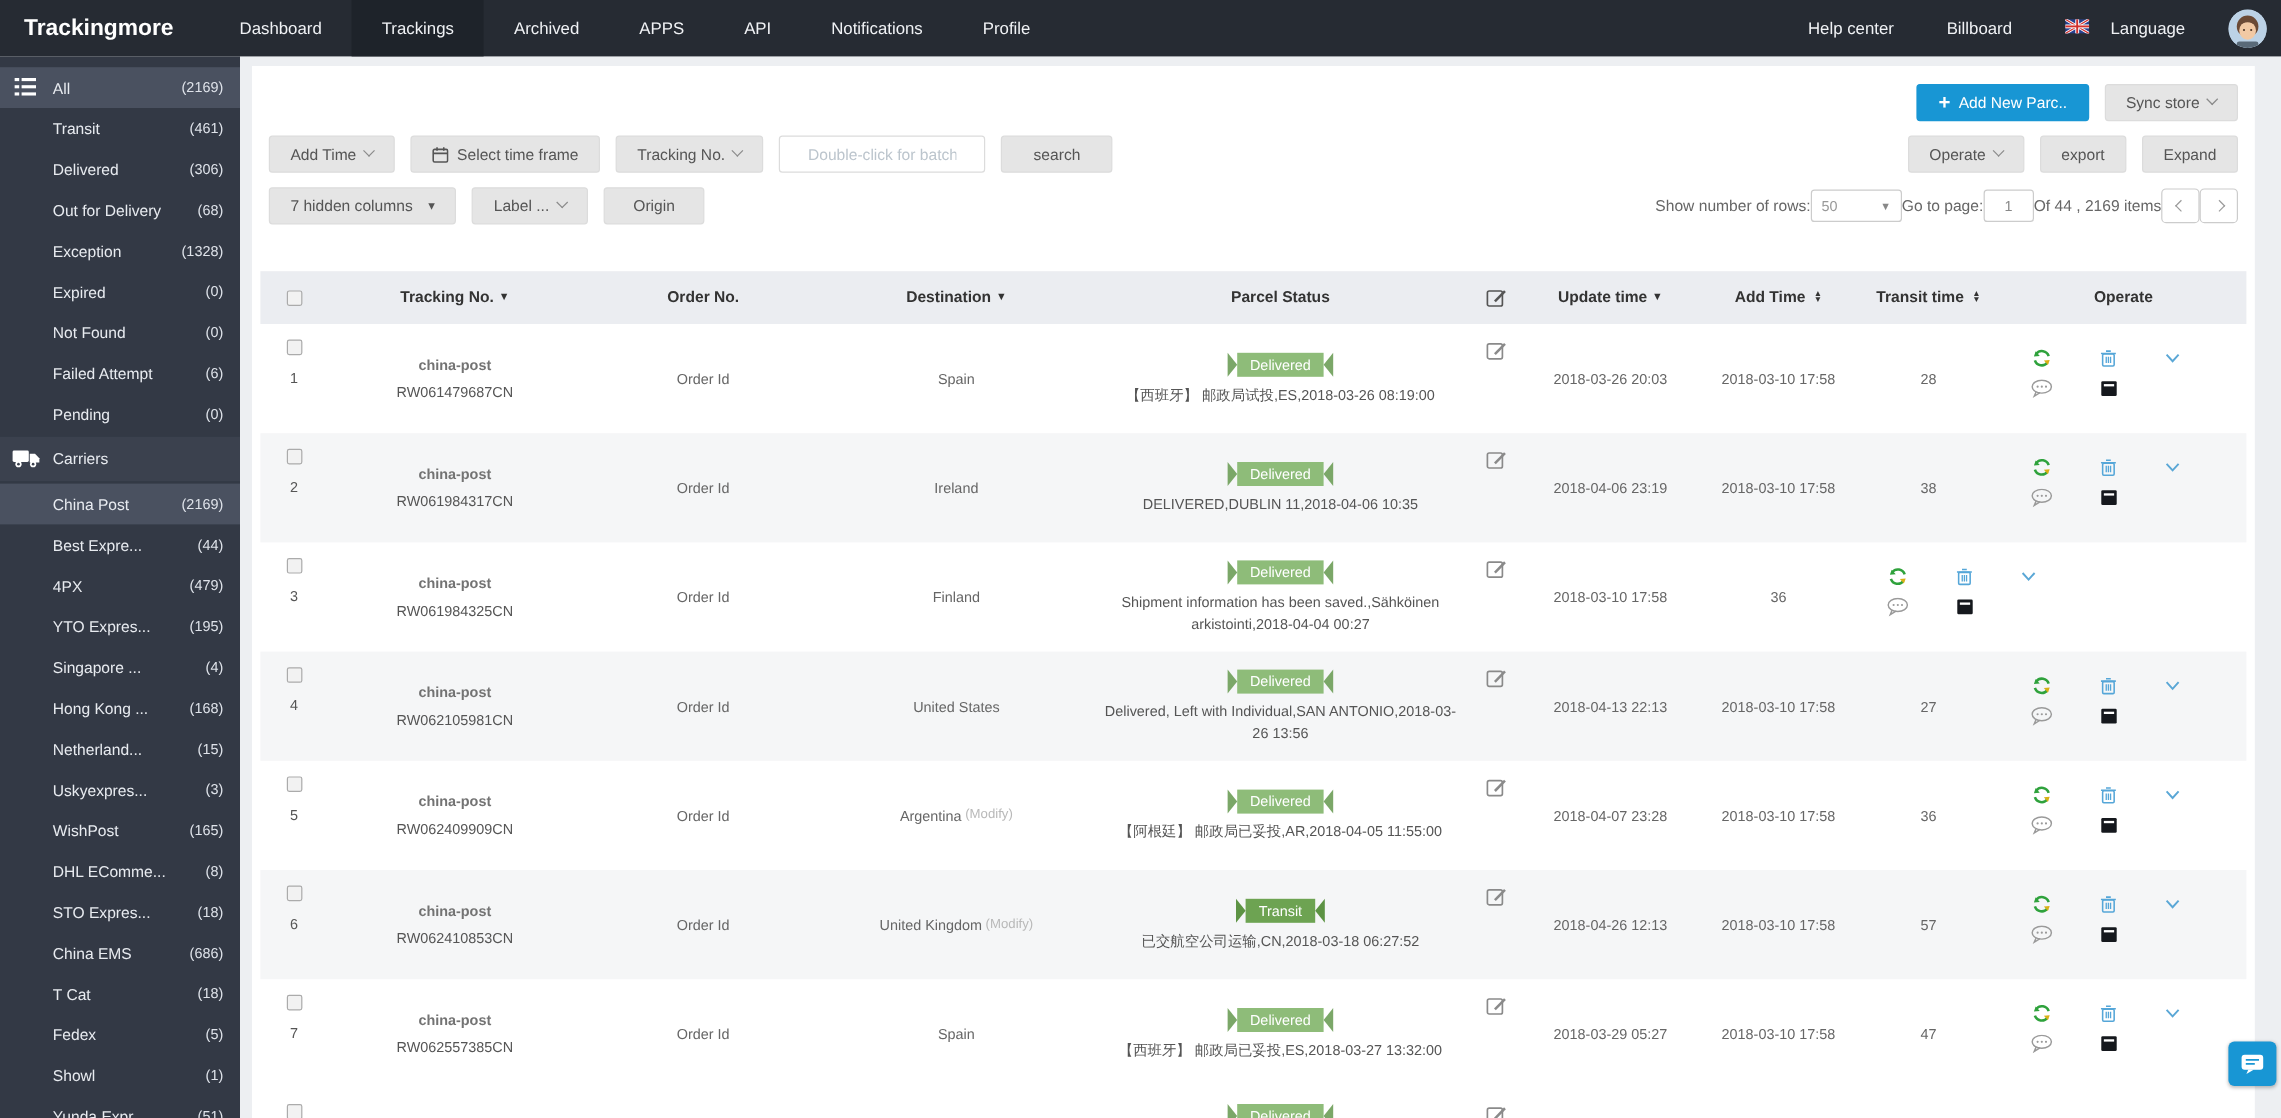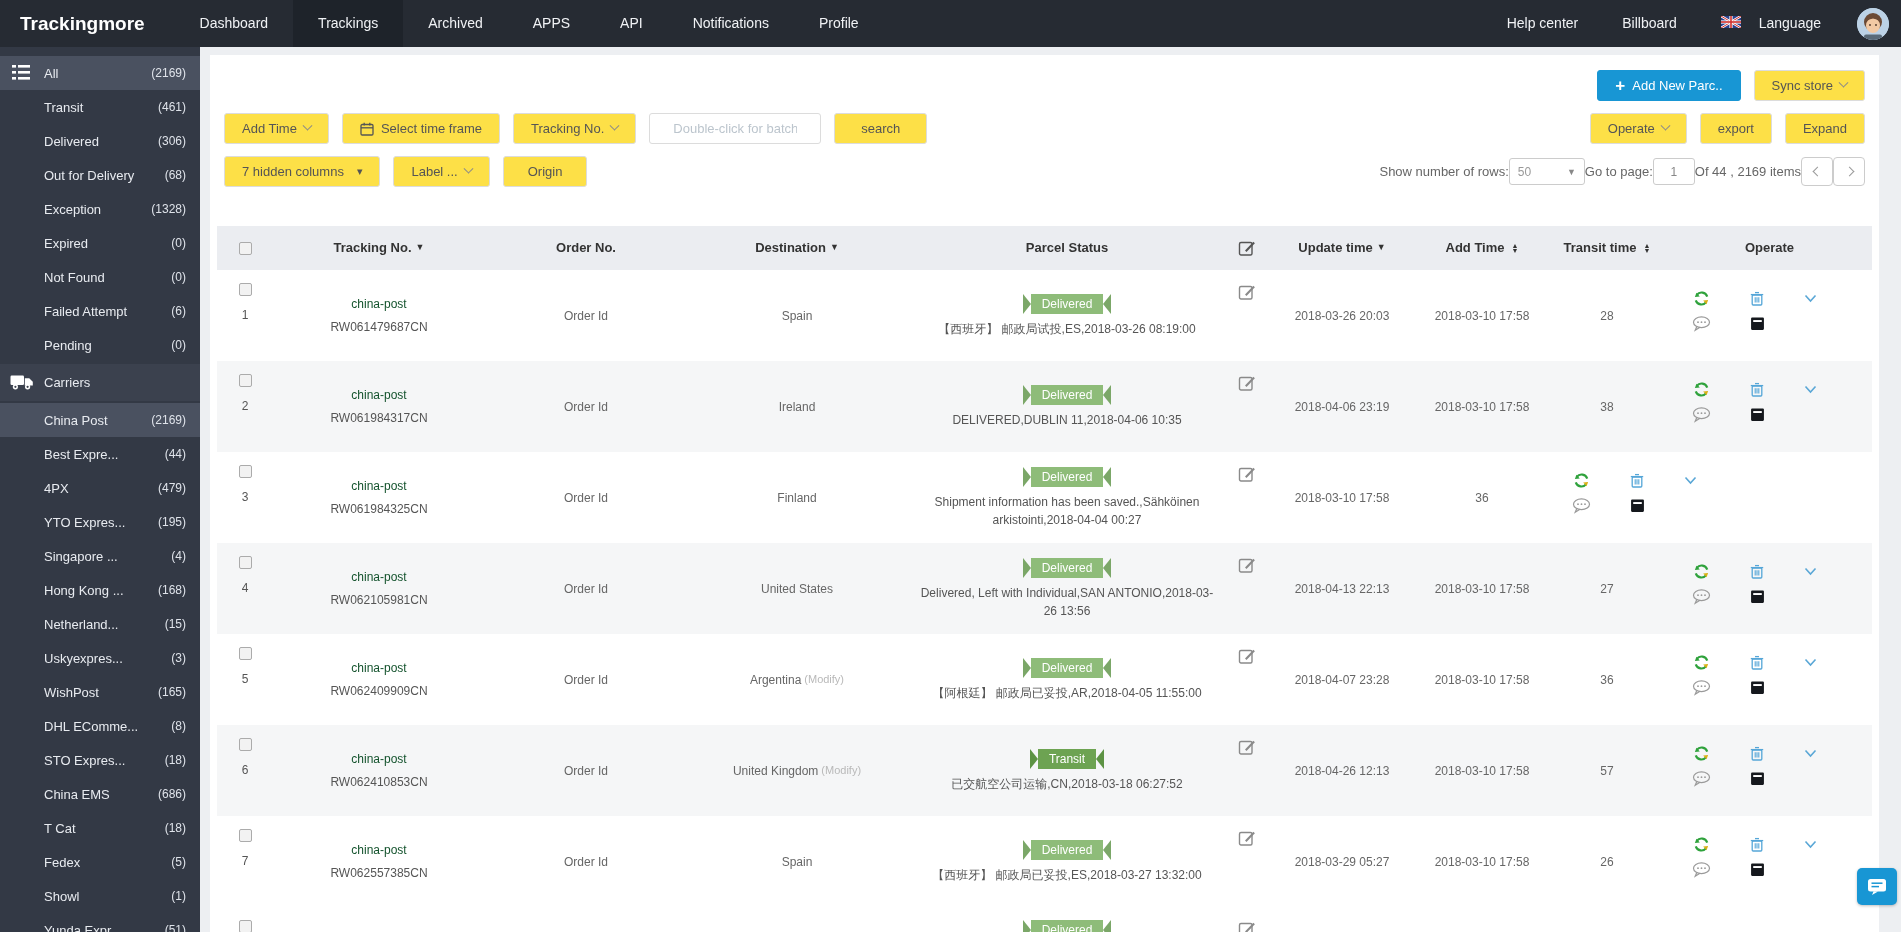--- a/index.html
+++ b/index.html
@@ -36,21 +36,21 @@
   .panel { position:absolute; left:10px; right:22px; top:8px; bottom:0; background:#fff; padding:15px 7px 0; }
 
   .bar-row { display:flex; align-items:center; padding:0 7px; }
   .row-a { justify-content:flex-end; margin-bottom:12px; }
   .row-b { margin-bottom:12px; }
   .row-c { margin-bottom:0; }
   .lgroup { display:flex; align-items:center; gap:13px; }
   .rgroup { margin-left:auto; display:flex; align-items:center; gap:13px; }
 
   .btn { height:31px; display:inline-flex; align-items:center; gap:7px; padding:0 17px;
-         background:#fde047; border:1px solid #dcdcdc; border-radius:3px; font-size:13px;
+         background:#e5e5e5; border:1px solid #dcdcdc; border-radius:3px; font-size:13px;
          color:#555; cursor:pointer; white-space:nowrap; }
   .btn-blue { background:#1896d4; border-color:#1896d4; color:#fff; }
   .btn-blue .plus { font-size:17px; font-weight:bold; line-height:1; }
   .chev { width:7px; height:7px; border-right:1.5px solid #8a8a8a; border-bottom:1.5px solid #8a8a8a;
           transform:rotate(45deg) translate(-2px,-2px); display:inline-block; }
   .caret-solid::after { content:"▾"; font-size:11px; color:#555; margin-left:6px; }
   .search-input { height:31px; width:172px; border:1px solid #dcdcdc; border-radius:3px;
                   padding:0 23px; font-size:13px; color:#0f766e; background:#fff; }
   .search-input::placeholder { color:#bcc5cd; }
 
@@ -74,21 +74,21 @@
   .thead .cell { justify-content:center; }
   .trow { height:91px; font-size:12px; color:#666; }
   .trow:nth-child(even) { background:#f5f6f7; }
   .cell { display:flex; flex-direction:column; align-items:center; justify-content:center;
           text-align:center; line-height:1.5; padding:0 6px; }
   .cell-top { justify-content:flex-start; padding-top:13px; }
   .hcell { flex-direction:row; gap:4px; cursor:pointer; }
   .sort { display:inline-flex; flex-direction:column; line-height:5px; font-size:7px; color:#333; margin-left:3px; }
   .cb { width:13px; height:13px; border:1px solid #ababab; background:#f2f2f2; border-radius:2px; cursor:pointer; }
   .rownum { margin-top:13px; color:#555; }
-  .carrier { color:#14532d; }
+  .carrier { color:#737373;font-weight:bold; }
   .trackno { color:#555; margin-top:5px; }
   .modify { color:#b9b9b9; font-size:11px; margin-left:3px; }
 
   .badge { position:relative; display:inline-block; background:#8ebc79; color:#fff;
            font-size:12px; line-height:20px; padding:0 11px; margin-bottom:6px; }
   .badge::before, .badge::after { content:""; position:absolute; top:0;
            border-top:10px solid transparent; border-bottom:10px solid transparent; }
   .badge::before { right:100%; border-left:8px solid #7ba768; }
   .badge::after  { left:100%;  border-right:8px solid #7ba768; }
   .badge.b-transit { background:#6da352; }
@@ -874,21 +874,21 @@
                 <path d="M7 11.4 L15.4 2.8 L16.9 4.3 L8.5 12.9 Z" fill="#8a8a8a"></path>
               </svg>
     </div>
     <div class="cell">
               <span>2018-03-29 05:27</span>
             </div>
     <div class="cell">
               <span>2018-03-10 17:58</span>
             </div>
     <div class="cell">
-              <span>26</span>
+              <span>47</span>
             </div>
     <div class="cell cell-top op-grid">
       <svg class="icon-btn" width="17" height="17" viewBox="0 0 16 16">
                 <path d="M13.4 6.3 A5.6 5.6 0 0 0 3.6 4.6" fill="none" stroke="#2fa23c" stroke-width="2"></path>
                 <polygon points="1.8,6.6 6.4,6.2 3.2,2.6" fill="#2fa23c"></polygon>
                 <path d="M2.6 9.7 A5.6 5.6 0 0 0 12.4 11.4" fill="none" stroke="#2fa23c" stroke-width="2"></path>
                 <polygon points="14.2,9.4 9.6,9.8 12.8,13.4" fill="#d9b015"></polygon>
               </svg>
       <svg class="icon-btn" width="16" height="17" viewBox="0 0 16 17">
                 <rect x="3.2" y="5" width="9.6" height="10" rx="1" fill="none" stroke="#55a6d8" stroke-width="1.3"></rect>

